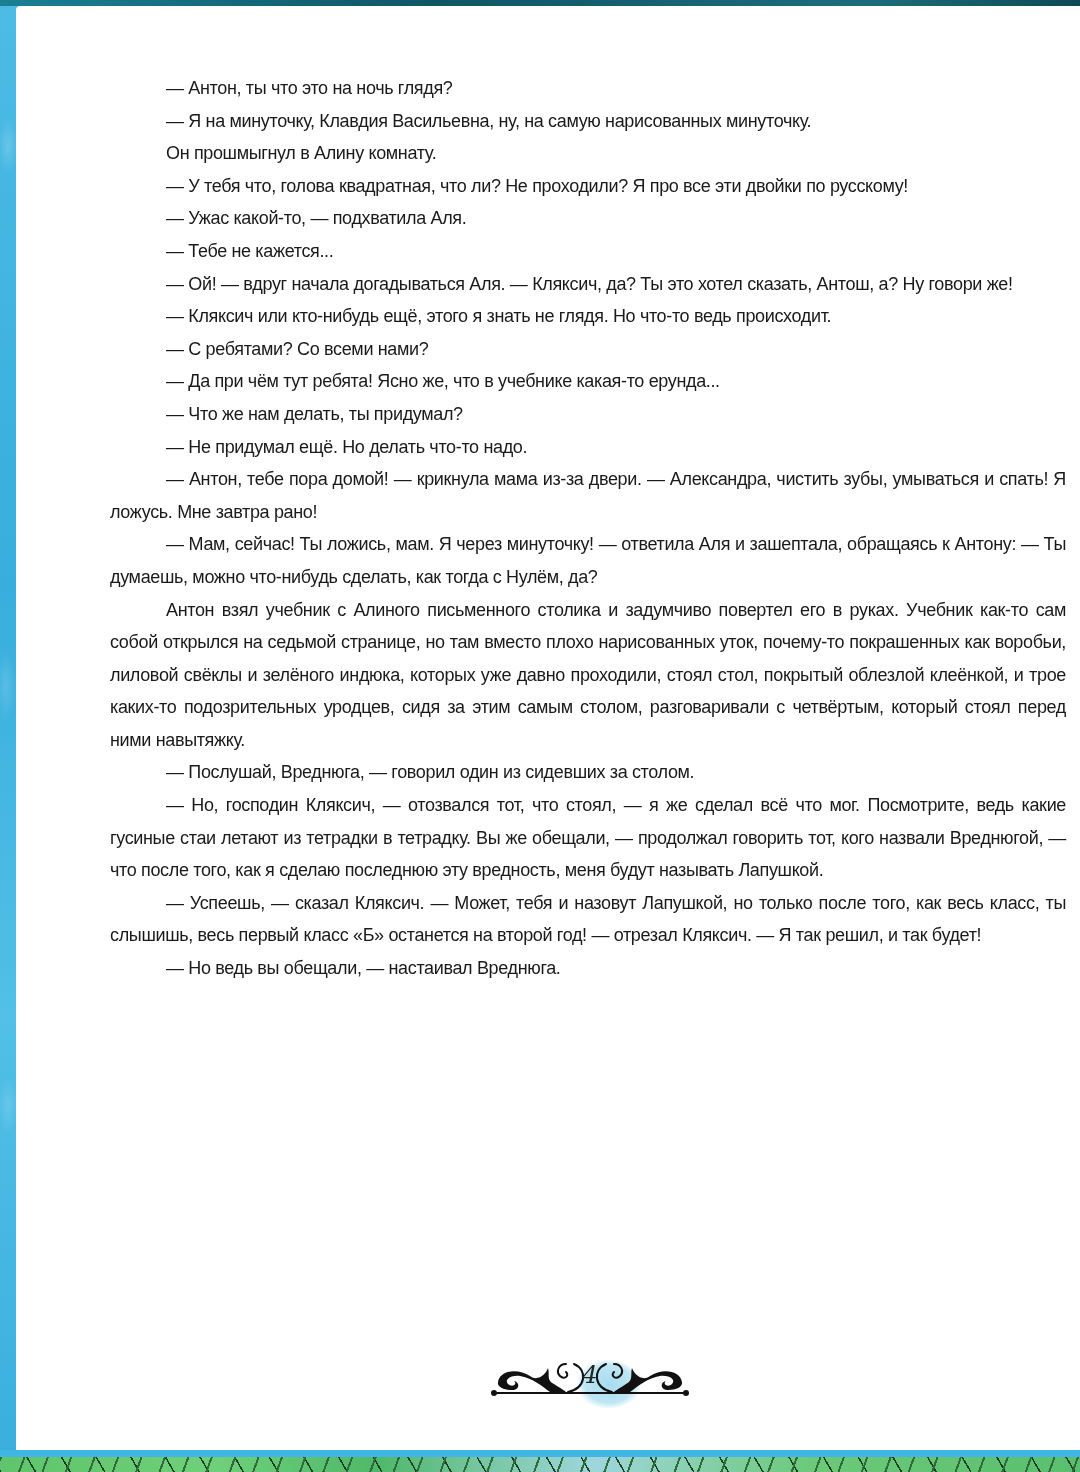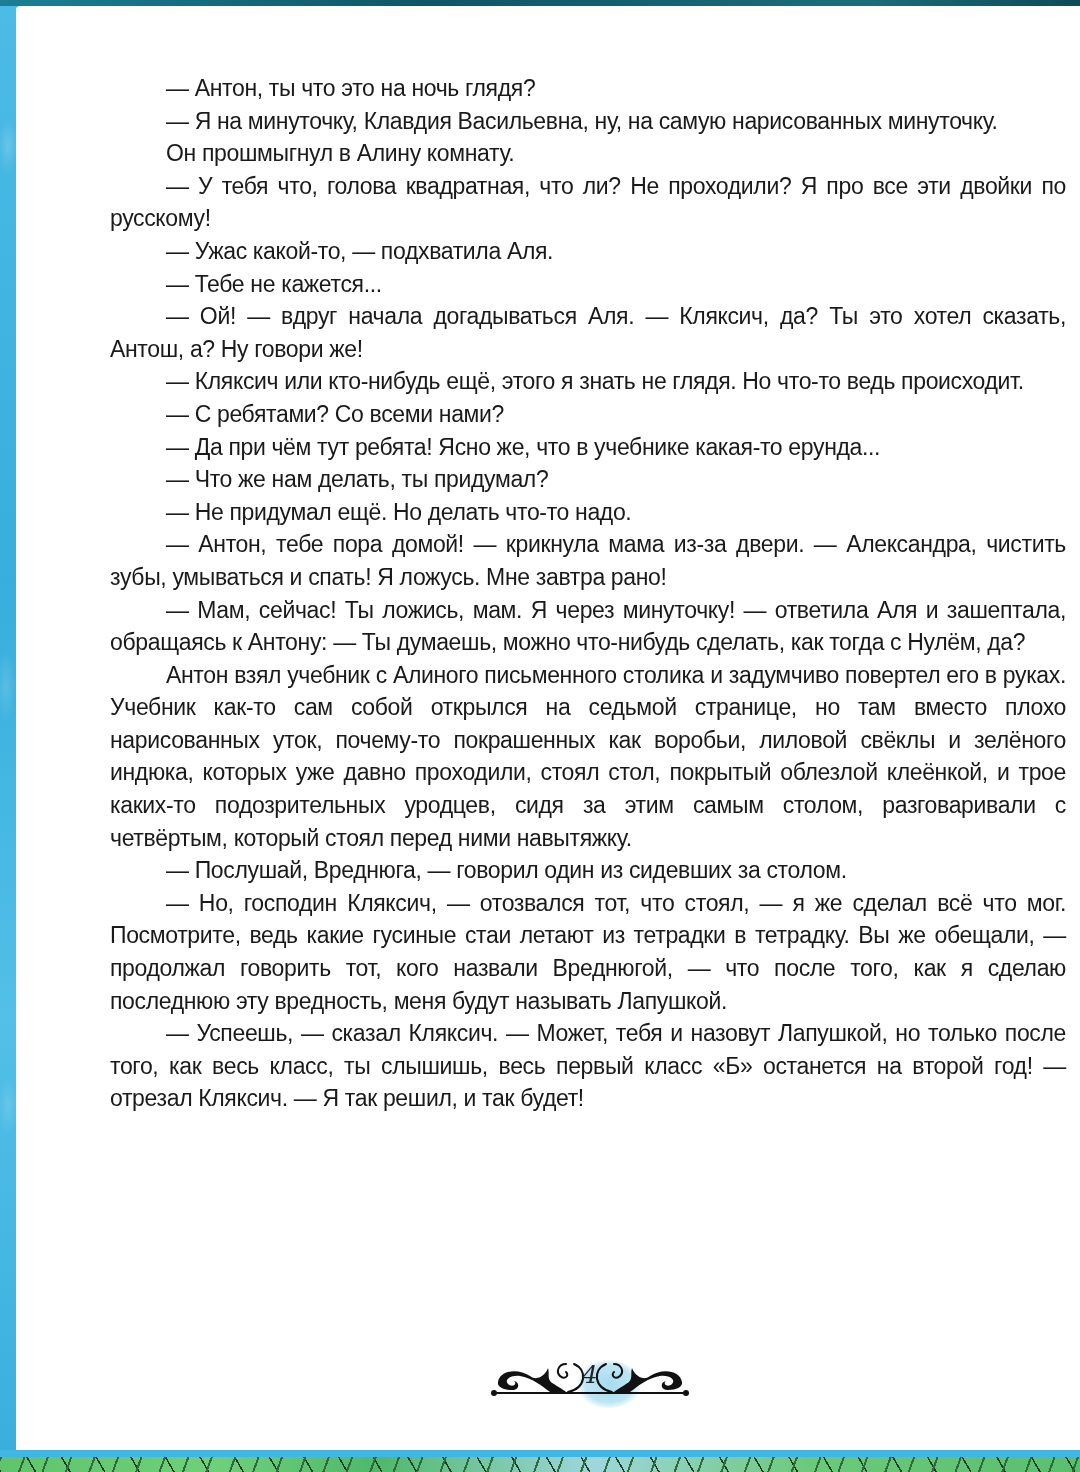--- a/index.html
+++ b/index.html
@@ -33,21 +33,21 @@
     }
     .bottom-art {
       position: absolute; left: 0; top: 1457px; width: 1080px; height: 15px;
       background:
         repeating-linear-gradient(110deg, #2e6a3a 0 2px, transparent 2px 22px),
         repeating-linear-gradient(60deg, #1d3d22 0 1.5px, transparent 1.5px 30px),
         linear-gradient(90deg, #5fc46b, #6fd07a 20%, #4fb86a 35%, #9fd6dc 55%, #6cc97a 75%, #59bf6e);
     }
     .text-block {
       position: absolute; left: 110px; top: 72px; width: 956px;
-      font-size: 23px; line-height: 32.6px; color: #1a1a1a;
+      font-size: 18px; line-height: 32.6px; color: #1a1a1a;
       letter-spacing: -0.35px;
       font-stretch: condensed;
     }
     .text-block p {
       margin: 0; padding: 0; text-indent: 56px; text-align: justify;
       text-align-last: left;
     }
     .page-number-wrap {
       position: absolute; left: 490px; top: 1360px; width: 200px; height: 50px;
     }
@@ -83,20 +83,21 @@
   <p>— С ребятами? Со всеми нами?</p>
   <p>— Да при чём тут ребята! Ясно же, что в учебнике какая-то ерунда...</p>
   <p>— Что же нам делать, ты придумал?</p>
   <p>— Не придумал ещё. Но делать что-то надо.</p>
   <p>— Антон, тебе пора домой! — крикнула мама из-за двери. — Александра, чистить зубы, умываться и спать! Я ложусь. Мне завтра рано!</p>
   <p>— Мам, сейчас! Ты ложись, мам. Я через минуточку! — ответила Аля и зашептала, обращаясь к Антону: — Ты думаешь, можно что-нибудь сделать, как тогда с Нулём, да?</p>
   <p>Антон взял учебник с Алиного письменного столика и задумчиво повертел его в руках. Учебник как-то сам собой открылся на седьмой странице, но там вместо плохо нарисованных уток, почему-то покрашенных как воробьи, лиловой свёклы и зелёного индюка, которых уже давно проходили, стоял стол, покрытый облезлой клеёнкой, и трое каких-то подозрительных уродцев, сидя за этим самым столом, разговаривали с четвёртым, который стоял перед ними навытяжку.</p>
   <p>— Послушай, Вреднюга, — говорил один из сидевших за столом.</p>
   <p>— Но, господин Кляксич, — отозвался тот, что стоял, — я же сделал всё что мог. Посмотрите, ведь какие гусиные стаи летают из тетрадки в тетрадку. Вы же обещали, — продолжал говорить тот, кого назвали Вреднюгой, — что после того, как я сделаю последнюю эту вредность, меня будут называть Лапушкой.</p>
   <p>— Успеешь, — сказал Кляксич. — Может, тебя и назовут Лапушкой, но только после того, как весь класс, ты слышишь, весь первый класс «Б» останется на второй год! — отрезал Кляксич. — Я так решил, и так будет!</p>
+  <p>— Но ведь вы обещали, — настаивал Вреднюга.</p>
 </div>
 
 <div class="page-number-wrap">
   <div class="blob"></div>
   <svg width="200" height="50" viewBox="0 0 200 50">
     <g fill="none" stroke="#111" stroke-linecap="round">
       <line x1="4" y1="33" x2="196" y2="33" stroke-width="2"></line>
       <path d="M 76 4 C 68 4, 66 12, 70 16 C 74 20, 80 16, 76 12" stroke-width="2"></path>
       <path d="M 124 4 C 132 4, 134 12, 130 16 C 126 20, 120 16, 124 12" stroke-width="2"></path>
       <path d="M 84 4 C 98 10, 96 28, 78 32" stroke-width="2"></path>

